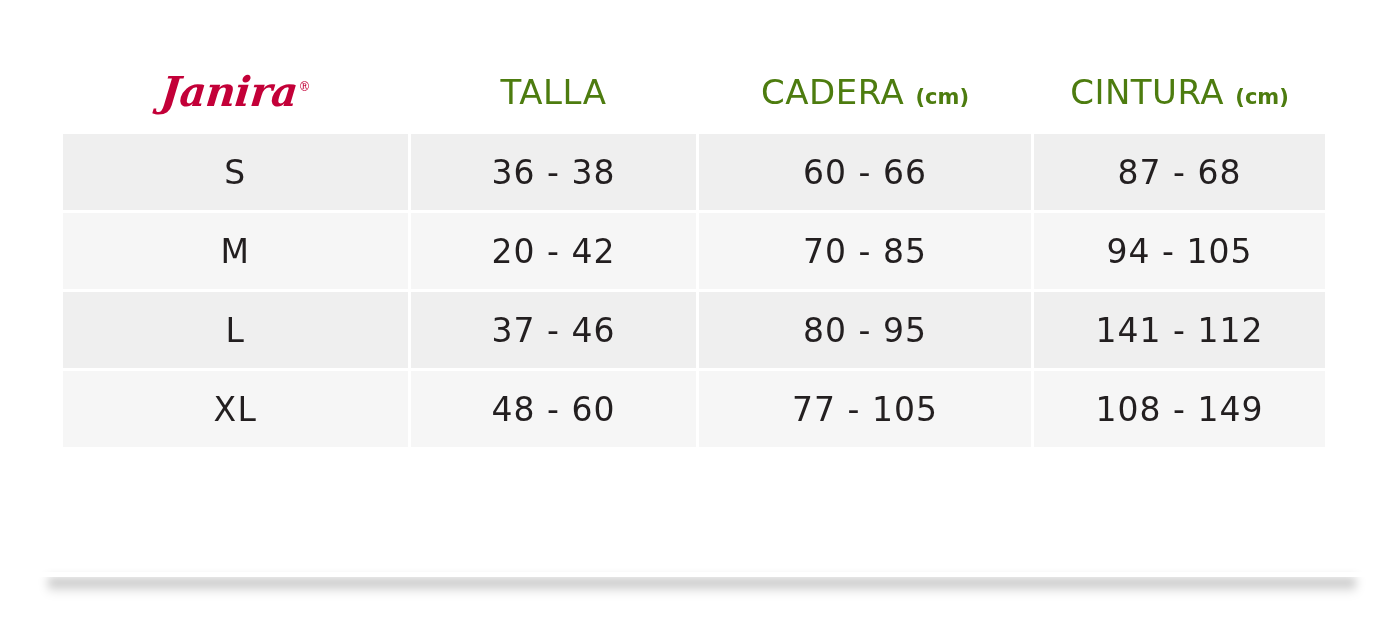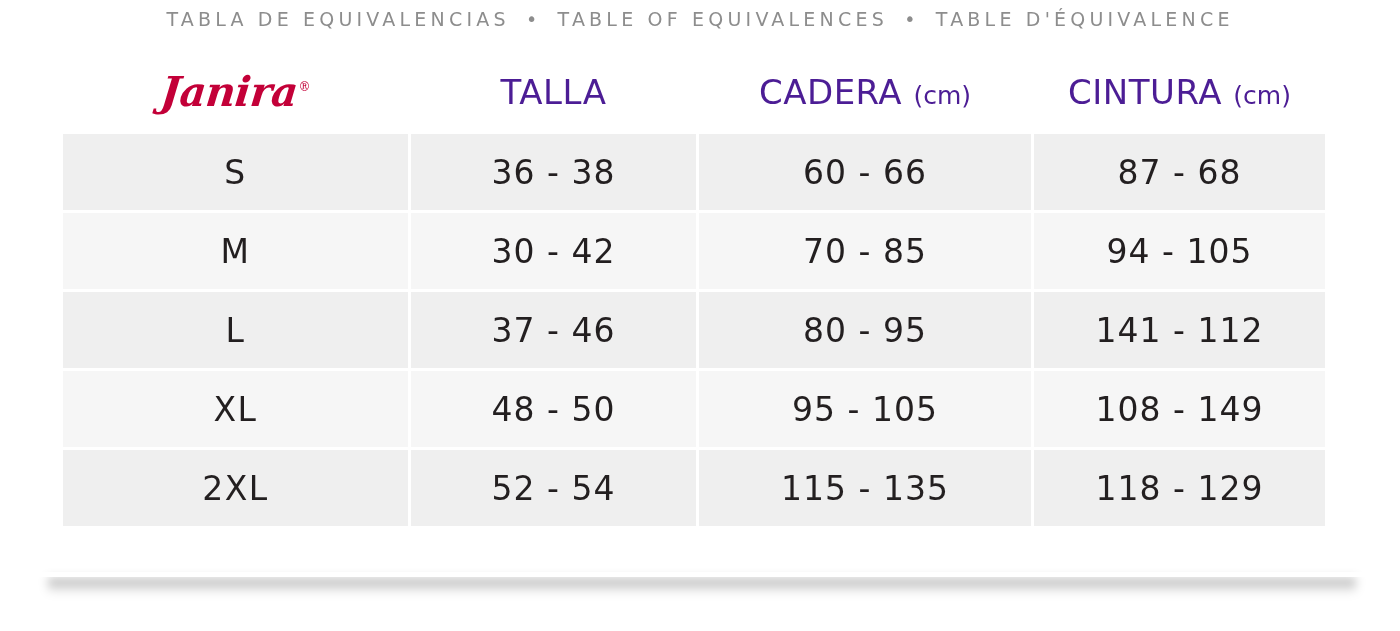--- a/index.html
+++ b/index.html
@@ -61,30 +61,31 @@
 
   thead th {
     height: 78px;
     background: #ffffff;
     font-weight: 400;
     vertical-align: middle;
   }
 
   .hdr-text {
     font-size: 34px;
-    color: #4c1d95;
+    color: #4d7c0f;
     letter-spacing: 0.5px;
     font-family: "DejaVu Sans", sans-serif;
     font-weight: 400;
     white-space: nowrap;
     text-align: right;
   }
   .hdr-text .unit {
-    font-size: 25px;
+    font-size: 21px;
     letter-spacing: 0;
+    font-weight: bold;
   }
 
   
   .brand {
     display: inline-block;
     position: relative;
     color: #c30038;
     font-family: "DejaVu Serif", serif;
     font-style: italic;
     font-weight: 700;
@@ -137,27 +138,20 @@
     width: 1400px;
     height: 5px;
     background: #ffffff;
   }
 </style>
 </head>
 <body>
 
 <div class="page">
 
-  <div class="headline">
-    <span>TABLA DE EQUIVALENCIAS</span>
-    <span class="dot">•</span>
-    <span>TABLE OF EQUIVALENCES</span>
-    <span class="dot">•</span>
-    <span>TABLE D'ÉQUIVALENCE</span>
-  </div>
 
   <div class="table-wrap">
     <table class="sizes">
       <colgroup>
         <col class="c0">
           <col class="c1">
           <col class="c2">
           <col class="c3">
       </colgroup>
       <thead>
@@ -178,41 +172,35 @@
       </thead>
       <tbody>
         <tr>
           <td class="size-col">S</td>
           <td>36 - 38</td>
           <td>60 - 66</td>
           <td>87 - 68</td>
         </tr>
         <tr class="alt">
           <td class="size-col">M</td>
-          <td>30 - 42</td>
+          <td>20 - 42</td>
           <td>70 - 85</td>
           <td>94 - 105</td>
         </tr>
         <tr>
           <td class="size-col">L</td>
           <td>37 - 46</td>
           <td>80 - 95</td>
           <td>141 - 112</td>
         </tr>
         <tr class="alt">
           <td class="size-col">XL</td>
-          <td>48 - 50</td>
-          <td>95 - 105</td>
+          <td>48 - 60</td>
+          <td>77 - 105</td>
           <td>108 - 149</td>
-        </tr>
-        <tr>
-          <td class="size-col">2XL</td>
-          <td>52 - 54</td>
-          <td>115 - 135</td>
-          <td>118 - 129</td>
         </tr>
       </tbody>
     </table>
   </div>
 
   <div class="shadow-strip"></div>
   <div class="shadow-cover"></div>
 
 </div>
 

